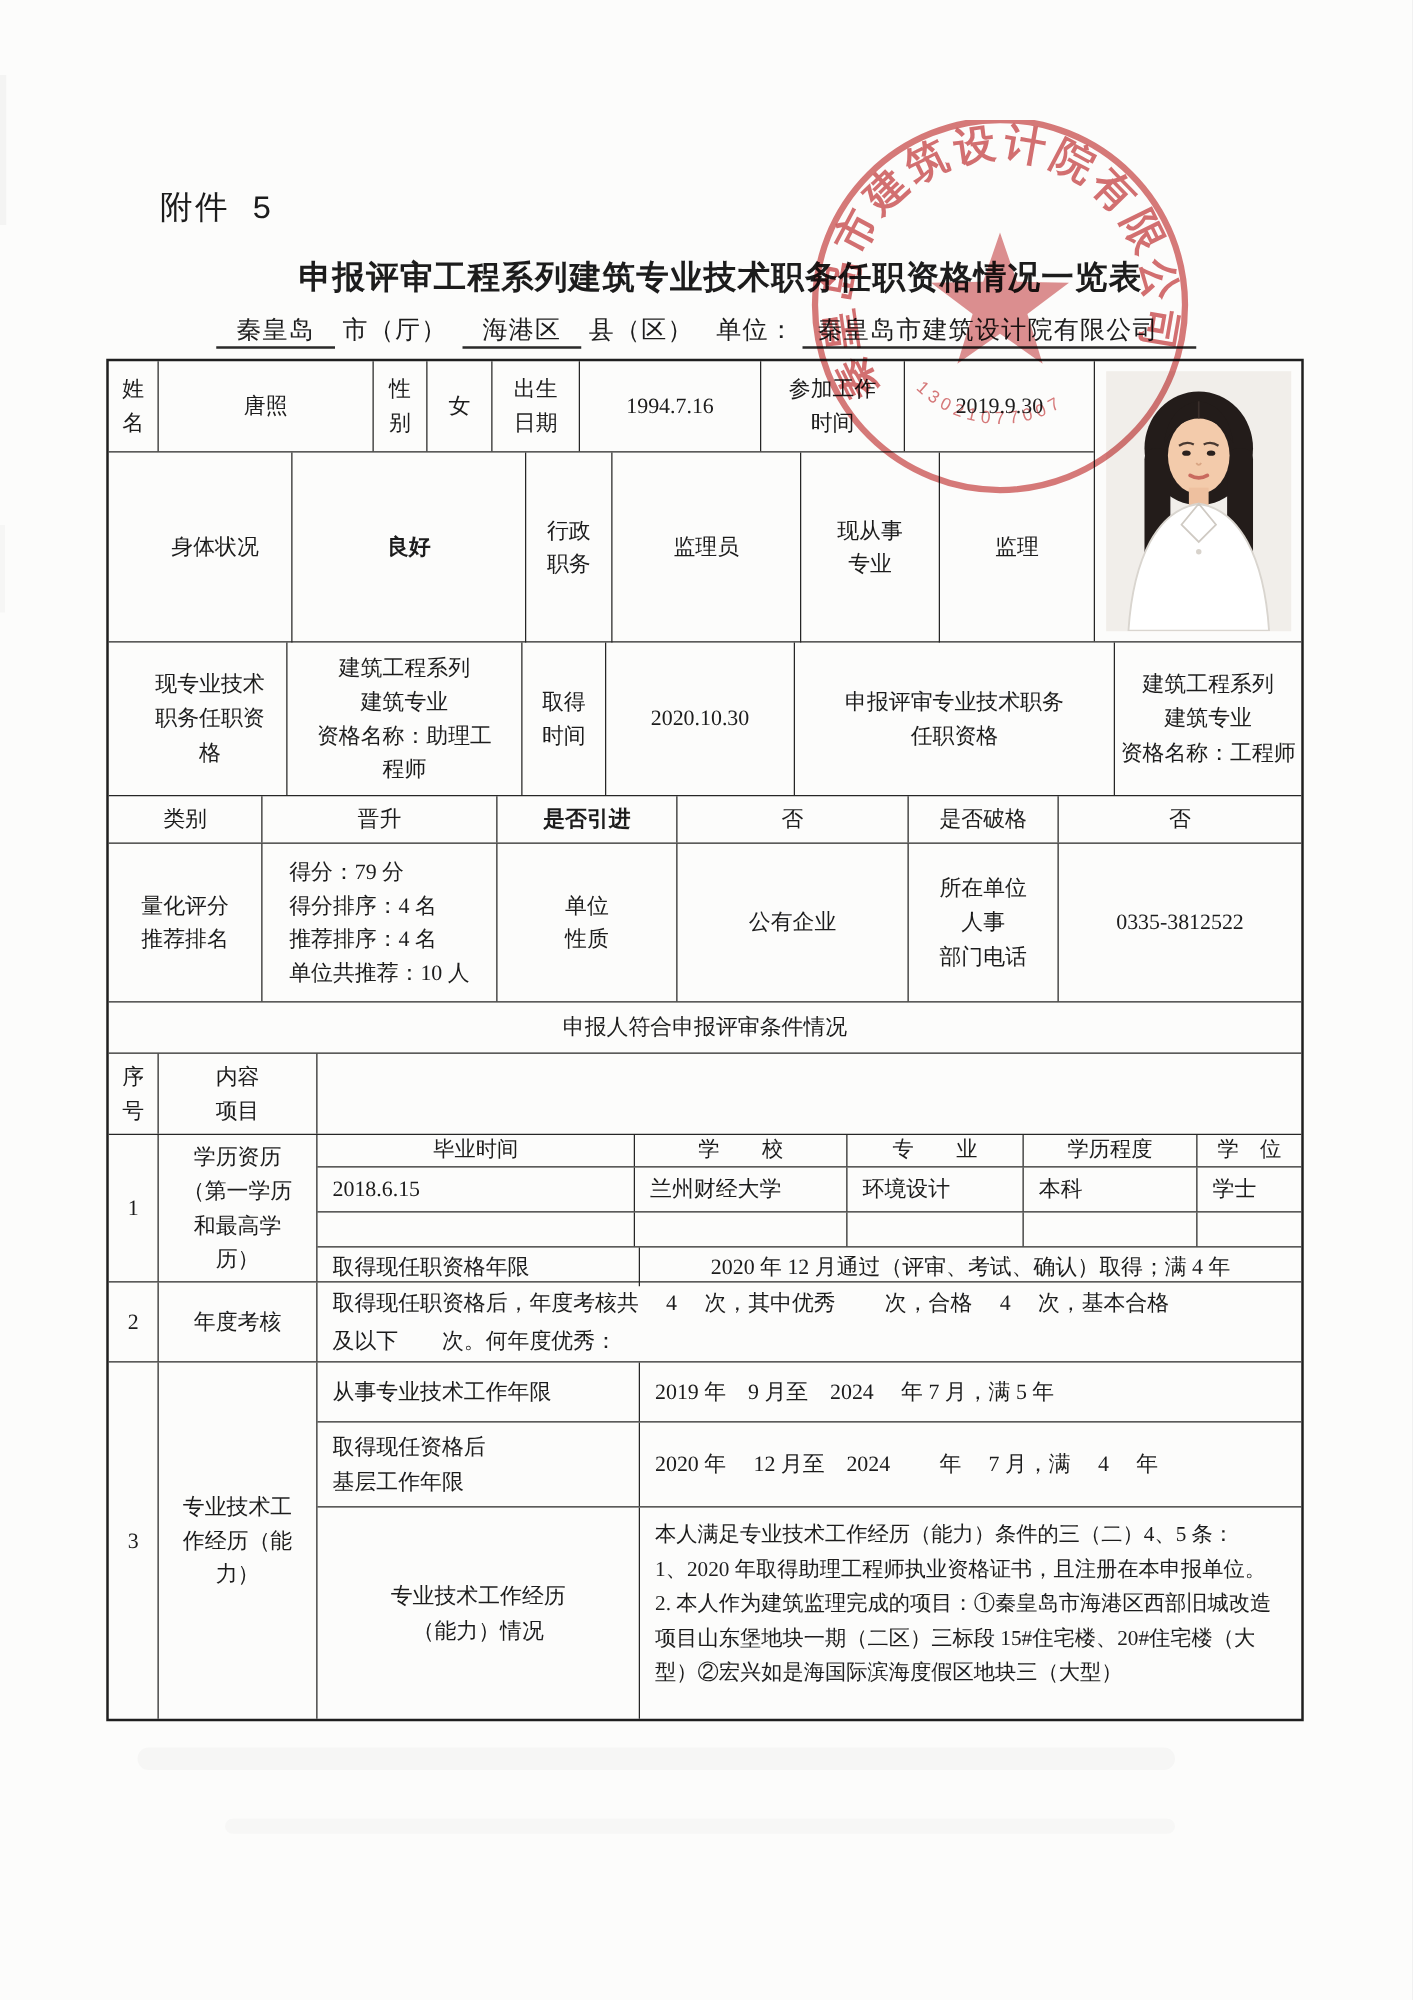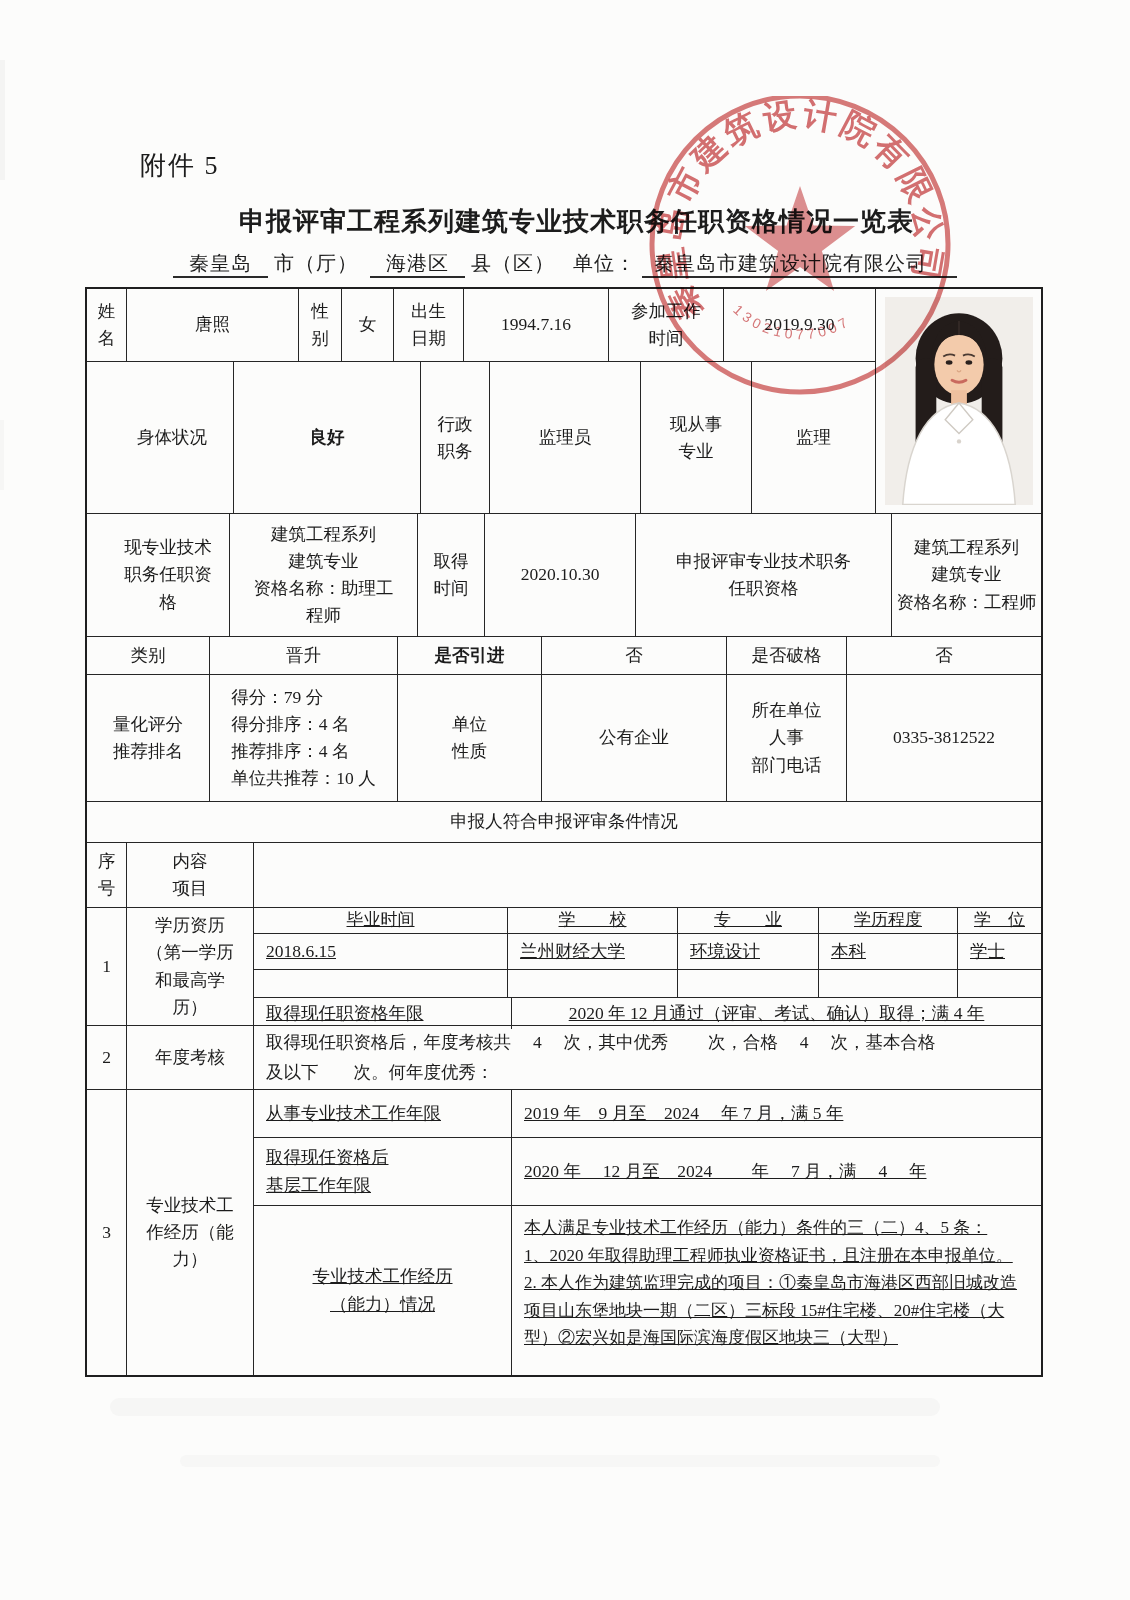--- a/index.html
+++ b/index.html
@@ -4,21 +4,21 @@
 <style>
   * { margin:0; padding:0; box-sizing:border-box; }
   html,body { background:#e9e9e9; }
   .page {
     position:relative; width:1130px; height:1600px; margin:0 auto;
     background:#fcfcfb; overflow:hidden;
     font-family:"Liberation Serif","DejaVu Serif",serif;
     color:#1c1c1c;
   }
   .pre { white-space:pre-line; }
-  .attachment { position:absolute; left:140px; top:148px; font-size:26px; letter-spacing:2px; }
+  .attachment { position:absolute; left:128px; top:148px; font-size:26px; letter-spacing:2px;font-family:Liberation Mono, monospace; }
   .doc-title {
     position:absolute; left:0; top:204px; width:100%; text-align:center;
     font-family:"Liberation Sans","DejaVu Sans",sans-serif;
     font-weight:bold; font-size:26px; letter-spacing:1px;padding-left:23px;
   }
   .subtitle {
     position:absolute; left:0; top:250px; width:100%; text-align:center;
     font-size:20px; letter-spacing:1px;
   }
   .subtitle .useg { border-bottom:2px solid #2a2a2a; padding:0 16px 2px 16px; }
@@ -35,21 +35,21 @@
   .row.last { border-bottom:none; }
   .cell {
     border-right:1.6px solid #262626; display:flex; align-items:center;
     justify-content:center; text-align:center; line-height:1.55; flex:none;
     padding:2px 4px; overflow:hidden;
   }
   .cell.end { border-right:none; }
   .cell.grow { flex:1; }
   .cell.l { justify-content:flex-start; text-align:left; padding-left:12px; }
   .colgroup { display:flex; flex-direction:column; flex:1; }
-  .sub { display:flex; flex-direction:column; flex:1;text-decoration:underline; }
+  .sub { display:flex; flex-direction:column; flex:1; }
   .sub .row:last-child { border-bottom:none; }
   .smalltext { font-size:17px; line-height:1.62; text-align:left; justify-content:flex-start; align-items:flex-start; padding:8px 10px 4px 12px; }
 
   
   .photo-cell { width:166px; border-right:none; display:flex; align-items:center; justify-content:center; }
   .photo-frame { width:148px; height:208px; background:#f1eeea; overflow:hidden; }
 
   
   .seal { position:absolute; left:635px; top:96px; width:330px; height:300px;
           opacity:.8; pointer-events:none; mix-blend-mode:multiply; z-index:5; }

